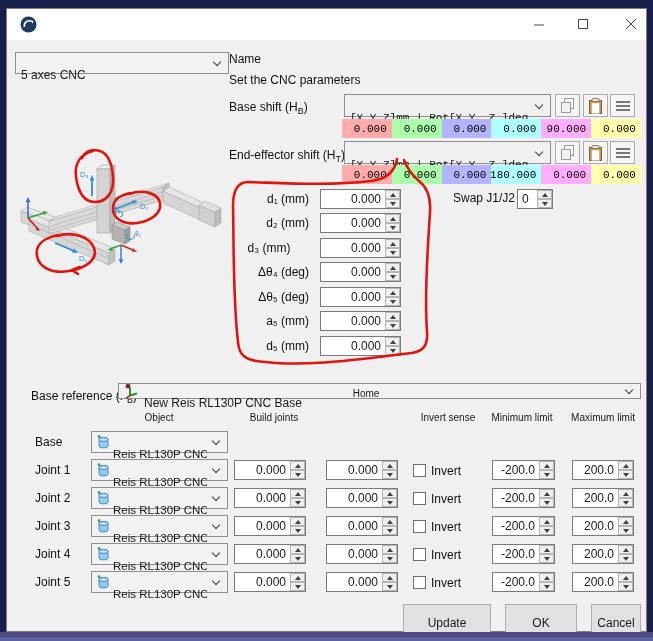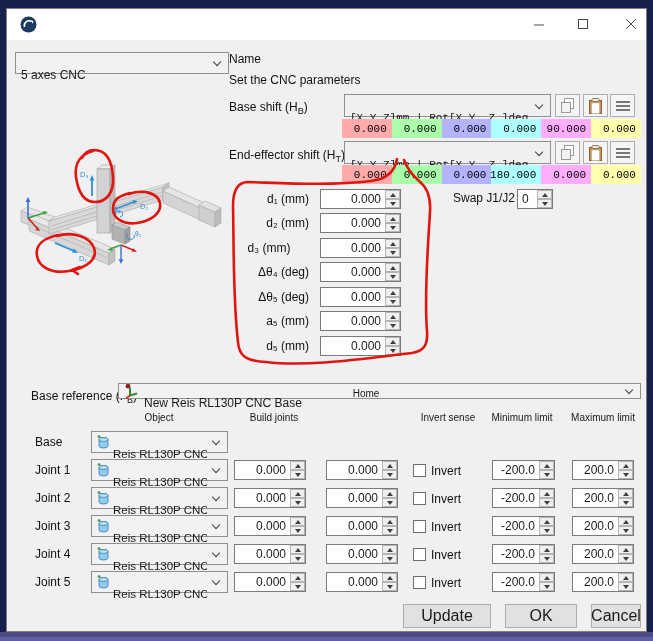--- a/index.html
+++ b/index.html
@@ -40,22 +40,22 @@
   .spin .btns{width:15px;display:flex;flex-direction:column;}
   .spin .btns i{flex:1;background:#f0f0f0;border:1px solid #b5b5b5;display:flex;
                 align-items:center;justify-content:center;}
   .spin .btns i.up::after{content:"";border-left:3px solid transparent;border-right:3px solid transparent;
                 border-bottom:4px solid #404040;}
   .spin .btns i.dn::after{content:"";border-left:3px solid transparent;border-right:3px solid transparent;
                 border-top:4px solid #404040;}
   
   .cb{position:absolute;width:13px;height:13px;background:#fff;border:1px solid #6e6e6e;box-sizing:border-box;}
   
-  .btn{position:absolute;height:24px;background:#e1e1e1;border:1px solid #adadad;box-sizing:border-box;
-       font-size:16px;display:flex;align-items:center;justify-content:center;}
+  .btn{position:absolute;height:38px;background:#e1e1e1;border:1px solid #adadad;box-sizing:border-box;
+       font-size:12px;display:flex;align-items:center;justify-content:center;}
   
   #name-input{position:absolute;left:259px;top:46px;width:381px;height:19px;box-sizing:border-box;
        border:1px solid #7a7a7a;font-family:"Liberation Sans",sans-serif;font-size:12px;padding:0 3px;background:#fff;}
   .hdr{position:absolute;top:411px;font-size:10px;transform:translateX(-50%);white-space:nowrap;}
   
   #strip1{position:absolute;left:0;top:632px;width:653px;height:5px;background:#4d4c83;}
   #strip2{position:absolute;left:0;top:637px;width:653px;height:4px;background:#5e61a1;}
   #annot{position:absolute;left:0;top:0;width:653px;height:641px;pointer-events:none;}
 </style>
 </head>

